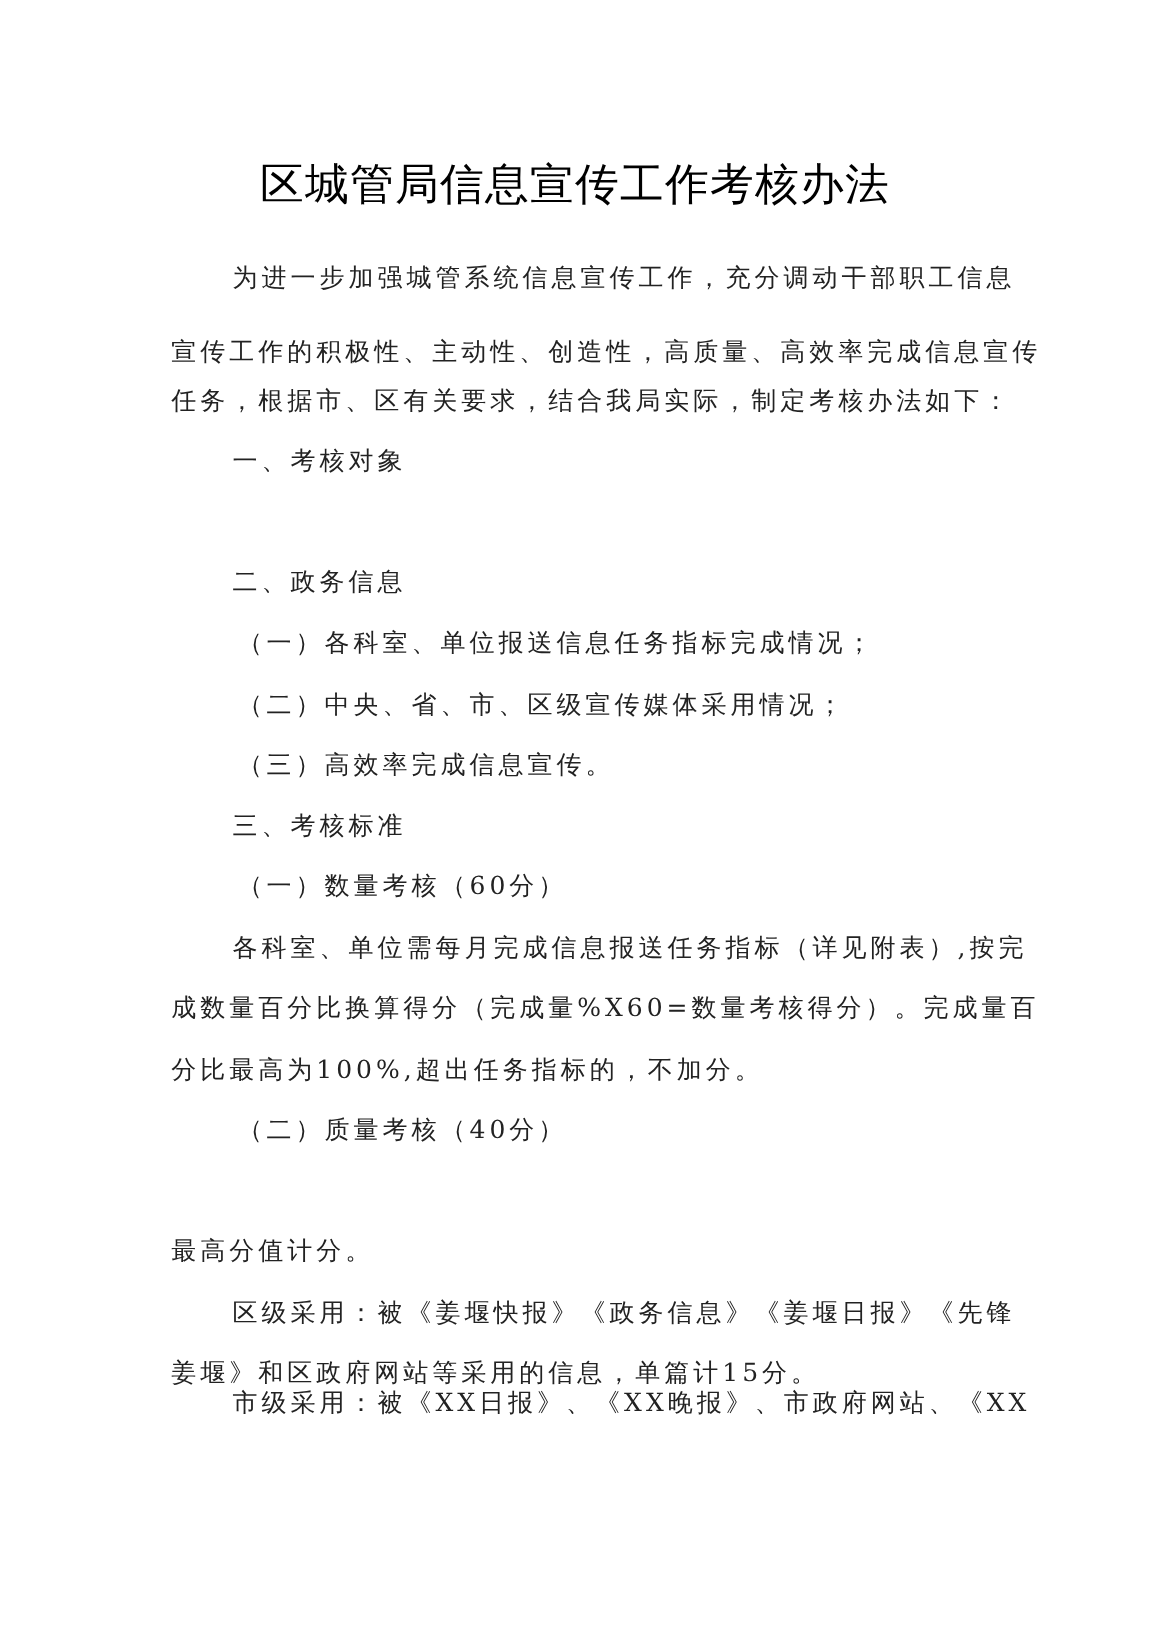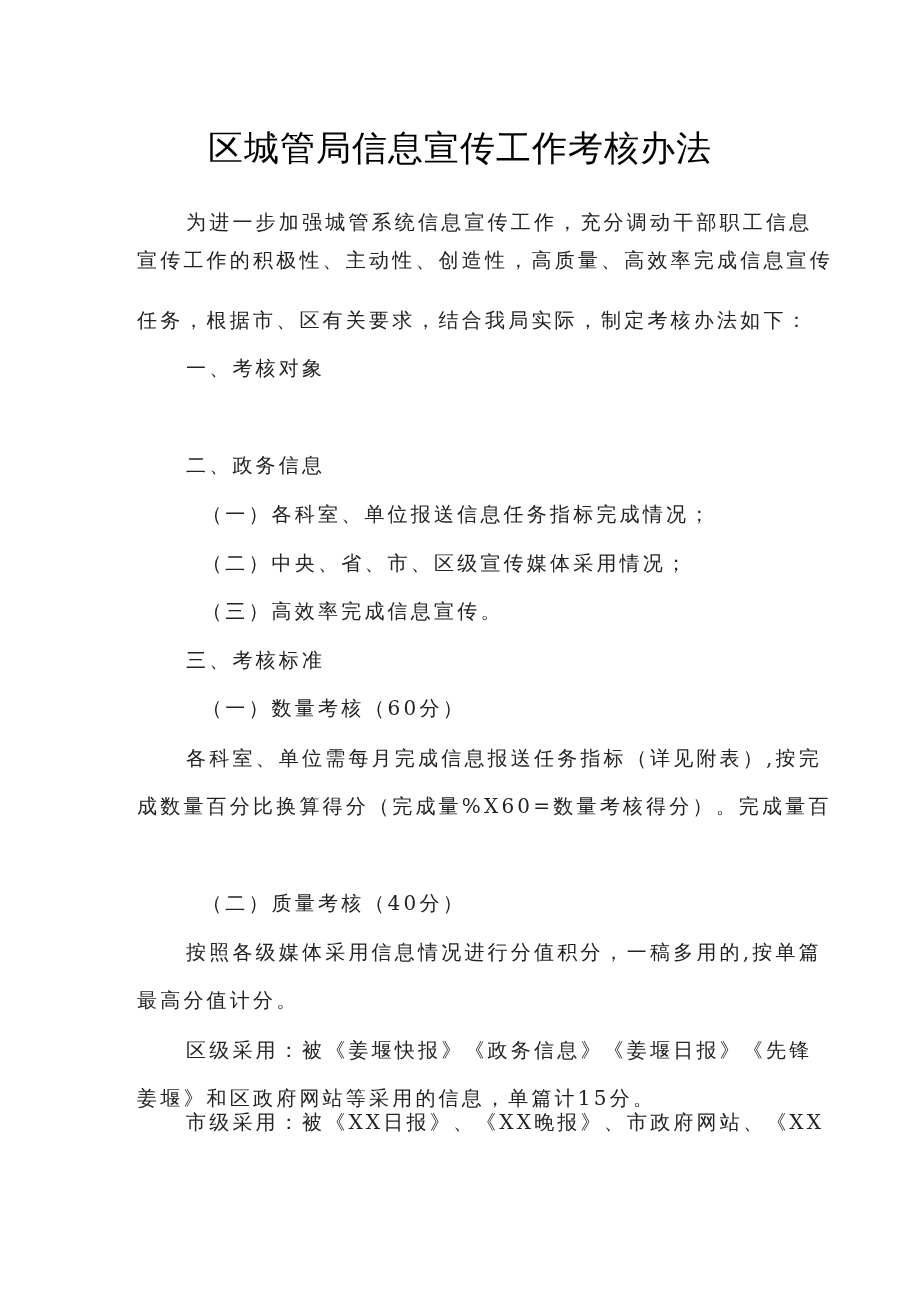--- a/index.html
+++ b/index.html
@@ -36,45 +36,45 @@
   .line {
     position: absolute;
     font-size: 20px;
     line-height: 28px;
     white-space: nowrap;
     color: #222;
     letter-spacing: 3.2px;
   }
   .x-indent { left: 186px; }
   .x-flush { left: 137px; }
-  .x-sub { left: 190px; margin-left: 12px; }
+  .x-sub { left: 190px; }
 </style>
 </head>
 <body>
 
 <div class="page">
   <div class="title">区城管局信息宣传工作考核办法</div>
 
   <div class="line x-indent" style="top:208px">为进一步加强城管系统信息宣传工作，充分调动干部职工信息</div>
-  <div class="line x-flush" style="top:246px">宣传工作的积极性、主动性、创造性，高质量、高效率完成信息宣传</div>
+  <div class="line x-flush" style="top:267px">宣传工作的积极性、主动性、创造性，高质量、高效率完成信息宣传</div>
   <div class="line x-flush" style="top:306px">任务，根据市、区有关要求，结合我局实际，制定考核办法如下：</div>
 
   <div class="line x-indent" style="top:354px">一、考核对象</div>
 
   <div class="line x-indent" style="top:451px">二、政务信息</div>
   <div class="line x-sub" style="top:500px">（一）各科室、单位报送信息任务指标完成情况；</div>
   <div class="line x-sub" style="top:549px">（二）中央、省、市、区级宣传媒体采用情况；</div>
   <div class="line x-sub" style="top:597px">（三）高效率完成信息宣传。</div>
 
   <div class="line x-indent" style="top:646px">三、考核标准</div>
   <div class="line x-sub" style="top:694px">（一）数量考核（60分）</div>
   <div class="line x-indent" style="top:744px">各科室、单位需每月完成信息报送任务指标（详见附表）,按完</div>
   <div class="line x-flush" style="top:792px">成数量百分比换算得分（完成量%X60=数量考核得分）。完成量百</div>
+  <div class="line x-flush" style="top:841px">分比最高为100%,超出任务指标的，不加分。</div>
 
   <div class="line x-sub" style="top:889px">（二）质量考核（40分）</div>
-  <div class="line x-indent" style="top:938px">按照各级媒体采用信息情况进行分值积分，一稿多用的,按单篇</div>
   <div class="line x-flush" style="top:986px">最高分值计分。</div>
 
   <div class="line x-indent" style="top:1036px">区级采用：被《姜堰快报》《政务信息》《姜堰日报》《先锋</div>
   <div class="line x-flush" style="top:1084px">姜堰》和区政府网站等采用的信息，单篇计15分。</div>
 
   <div class="line x-indent" style="top:1108px">市级采用：被《XX日报》、《XX晚报》、市政府网站、《XX</div>
 </div>
 
 </body></html>

